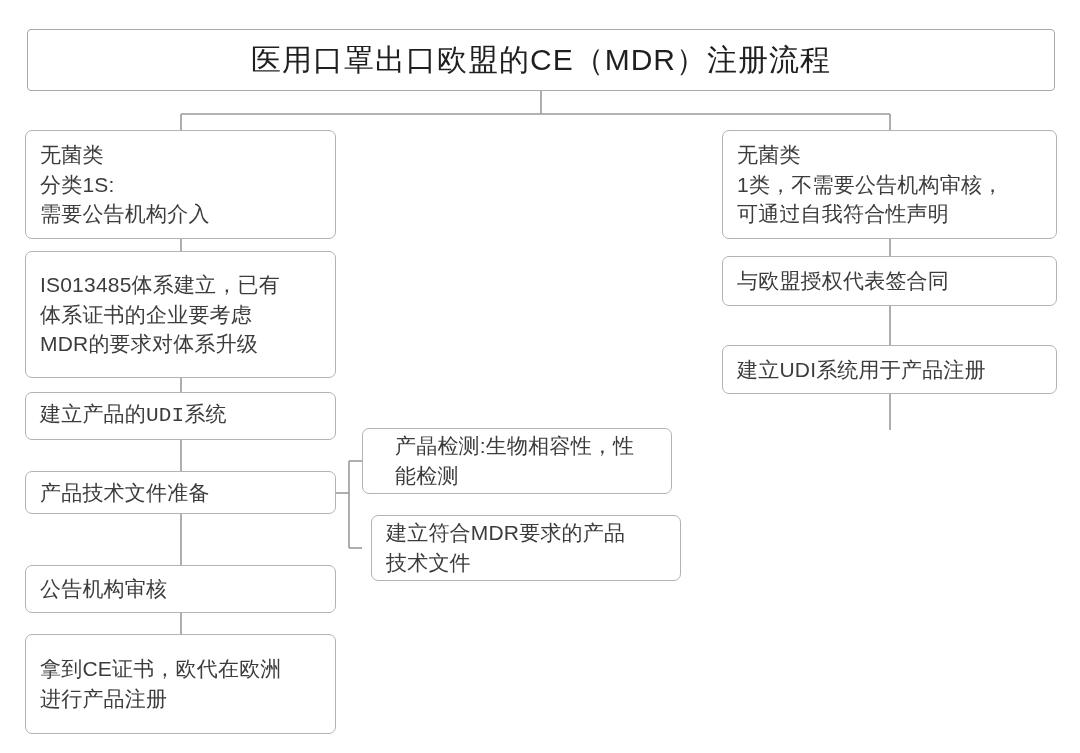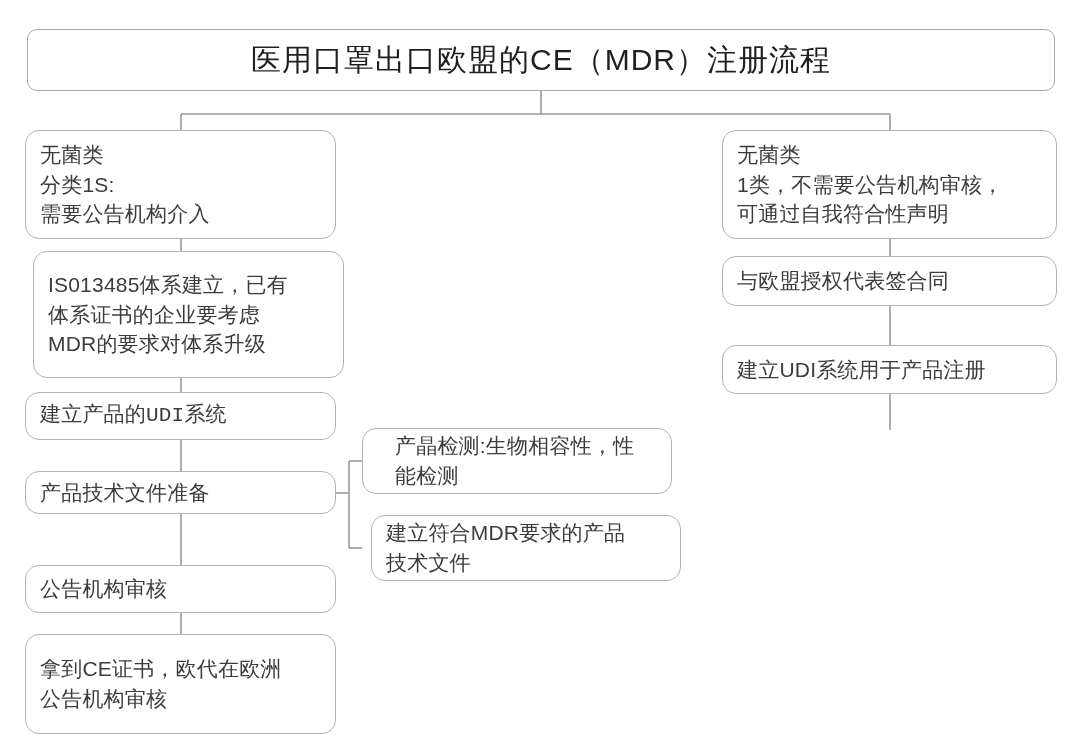--- a/index.html
+++ b/index.html
@@ -29,39 +29,39 @@
     z-index: 1;
     pointer-events: none;
   }
   
   .node {
     position: absolute;
     z-index: 2;
     box-sizing: border-box;
     background: #ffffff;
     border: 1.6px solid #b3b3b3;
-    border-radius: 14px;
+    border-radius: 7px;
     display: flex;
     align-items: center;
     padding: 6px 14px;
   }
   .node .txt {
     white-space: pre-line;
     line-height: 1.42;
     font-size: 21px;
     color: #3c3c3c;
     letter-spacing: 0.2px;
   }
   
   #title-node {
     left: 27px;
     top: 29px;
     width: 1028px;
     height: 62px;
-    border-radius: 10px;
+    border-radius: 4px;
     border-color: #a9a9a9;
     justify-content: center;
     padding: 0;
   }
   #title-node .txt {
     font-size: 30px;
     color: #1f1f1f;
     letter-spacing: 1px;
     text-align: center;
   }
@@ -103,41 +103,41 @@
   <div class="node" id="title-node">
     <span class="txt">医用口罩出口欧盟的CE（MDR）注册流程</span>
   </div>
 
   <div class="node col-left" style="top:130px;height:109px;">
     <span class="txt">无菌类
 分类1S:
 需要公告机构介入</span>
   </div>
 
-  <div class="node col-left" style="top:251px;height:127px;margin-left:8px;">
+  <div class="node col-left" style="top:251px;height:127px;">
     <span class="txt">IS013485体系建立，已有
 体系证书的企业要考虑
 MDR的要求对体系升级</span>
   </div>
 
   <div class="node col-left" style="top:392px;height:48px;font-family:Liberation Mono, monospace;">
     <span class="txt">建立产品的UDI系统</span>
   </div>
 
   <div class="node col-left" style="top:565px;height:48px;">
     <span class="txt">公告机构审核</span>
   </div>
 
   <div class="node col-left" style="top:471px;height:43px;">
     <span class="txt">产品技术文件准备</span>
   </div>
 
   <div class="node col-left" style="top:634px;height:100px;">
     <span class="txt">拿到CE证书，欧代在欧洲
-公告机构审核</span>
+进行产品注册</span>
   </div>
 
   <div class="node col-mid" style="top:428px;height:66px;padding-left:32px;">
     <span class="txt">产晶检测:生物相容性，性
 能检测</span>
   </div>
 
   <div class="node col-mid" style="top:515px;height:66px;margin-left:9px;">
     <span class="txt">建立符合MDR要求的产品
 技术文件</span>

